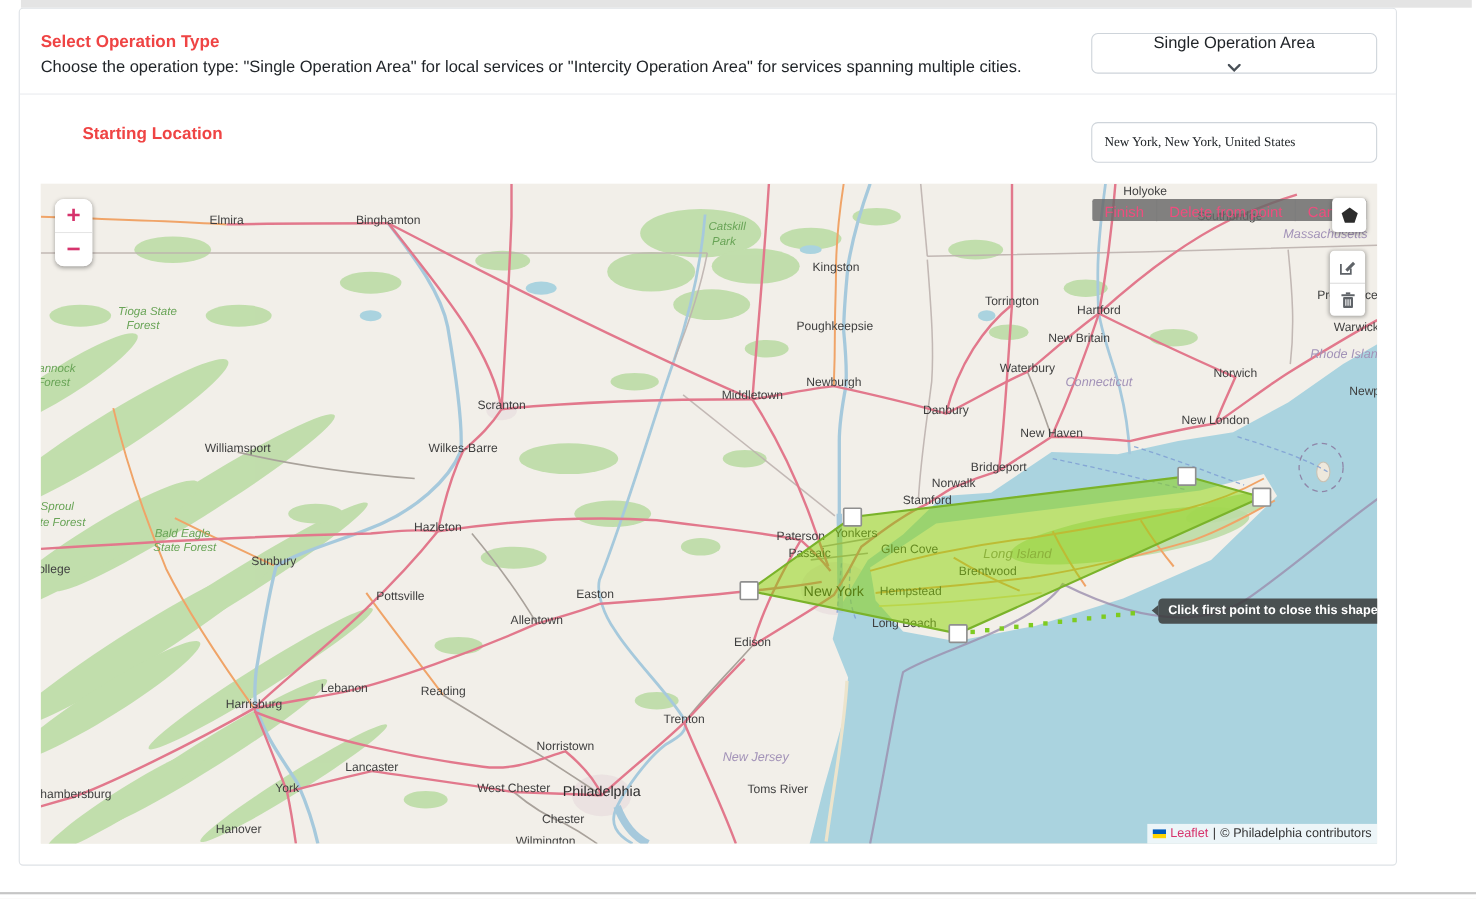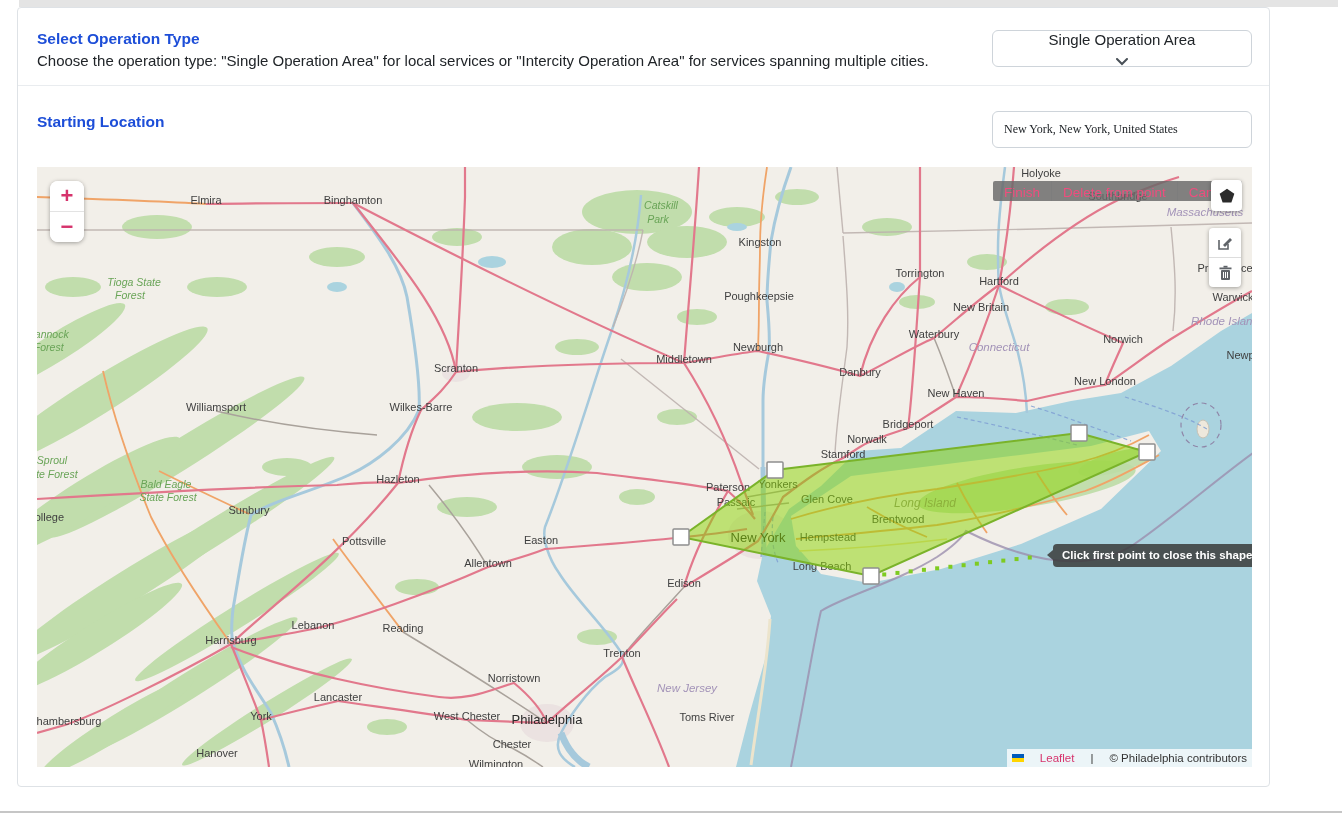--- a/index.html
+++ b/index.html
@@ -3,21 +3,21 @@
 <meta charset="utf-8">
 <style>
   html,body{margin:0;padding:0;}
   body{
     width:1342px;height:817px;position:relative;background:#fff;
     font-family:"Liberation Sans",sans-serif;color:#212529;overflow:hidden;
   }
   .top-strip{position:absolute;left:19px;top:0;width:1319px;height:7px;background:#e4e4e4;}
   .card{position:absolute;left:17px;top:7px;width:1253px;height:780px;background:#fff;
     border:1px solid #dee2e6;border-radius:4px;box-sizing:border-box;}
-  .sec-title{position:absolute;left:19px;font-size:15.5px;font-weight:700;color:#1d4ed8;}
+  .sec-title{position:absolute;left:19px;font-size:15.5px;font-weight:700;color:#ef4444;}
   .sec-desc{position:absolute;left:19px;font-size:15px;color:#212529;}
   .divider{position:absolute;left:0;top:77px;width:100%;height:1px;background:#e9ecef;}
   .select-box{position:absolute;left:974px;top:22px;width:260px;height:37px;box-sizing:border-box;
     border:1px solid #ced4da;border-radius:6px;background:#fff;display:flex;align-items:center;
     justify-content:space-between;padding:0 12px;font-size:15px;cursor:pointer;flex-direction:column;}
   .text-input{position:absolute;left:974px;top:103px;width:260px;height:37px;box-sizing:border-box;
     border:1px solid #ced4da;border-radius:6px;background:#fff;padding:4px 11px;font-size:12px;
     font-family:Liberation Serif, serif;color:#212529;}
   .map{position:absolute;left:19px;top:159px;width:1215px;height:600px;background:#f2efe9;overflow:hidden;cursor:crosshair;}
   .bottom-rule{position:absolute;left:0;top:811px;width:1342px;height:2px;background:#c6c6c6;}
@@ -58,21 +58,21 @@
   .editgroup .ebtn{width:32px;height:29px;display:flex;align-items:center;justify-content:center;cursor:pointer;}
   .editgroup .ebtn:first-child{border-bottom:1px solid #ddd;}
   .draw-tooltip{position:absolute;left:1016px;top:377px;height:23px;line-height:23px;
     background:rgba(58,58,58,.85);color:#fff;font-size:11.5px;font-weight:700;padding:0 9px;
     border-radius:4px;white-space:nowrap;}
   .draw-tooltip:before{content:"";position:absolute;left:-6px;top:6px;width:0;height:0;
     border-top:5px solid transparent;border-bottom:5px solid transparent;
     border-right:6px solid rgba(58,58,58,.85);}
   .attrib{position:absolute;right:0;bottom:0;height:18px;line-height:18px;
     background:rgba(255,255,255,.78);font-size:11.5px;color:#333;padding:0 5px;display:flex;
-    align-items:center;gap:16px;}
+    align-items:center;gap:4px;}
   .attrib .flag{display:inline-block;width:12px;height:8px;
     background:linear-gradient(#005bbb 50%,#ffd500 50%);}
   .attrib .lf{color:#d6336c;text-decoration:none;cursor:pointer;}
 </style>
 </head>
 <body>
 
 <div class="top-strip"></div>
 
 <div class="card">
@@ -84,21 +84,21 @@
     <span>Single Operation Area</span>
     <span style="display:flex;">
       <svg width="12" height="8" viewBox="0 0 12 8">
           <path d="M1 1 L6 6 L11 1" fill="none" stroke="#495057" stroke-width="2" stroke-linecap="round"></path>
         </svg>
     </span>
   </div>
 
   <div class="divider"></div>
 
-  <div class="sec-title" style="top:105px;">Starting Location</div>
+  <div class="sec-title" style="top:105px;margin-left:38px;">Starting Location</div>
 
   <input class="text-input" value="New York, New York, United States" style="">
 
   <div class="map">
     <svg id="osm" width="1215" height="600" viewBox="0 0 1215 600">
       <rect width="1215" height="600" fill="#f2efe9"></rect>
 
       <g>
         <ellipse cx="723" cy="368" rx="32" ry="24" fill="#e8dede" opacity=".8"></ellipse>
         <ellipse cx="510" cy="556" rx="27" ry="19" fill="#e8dede" opacity=".8"></ellipse>

